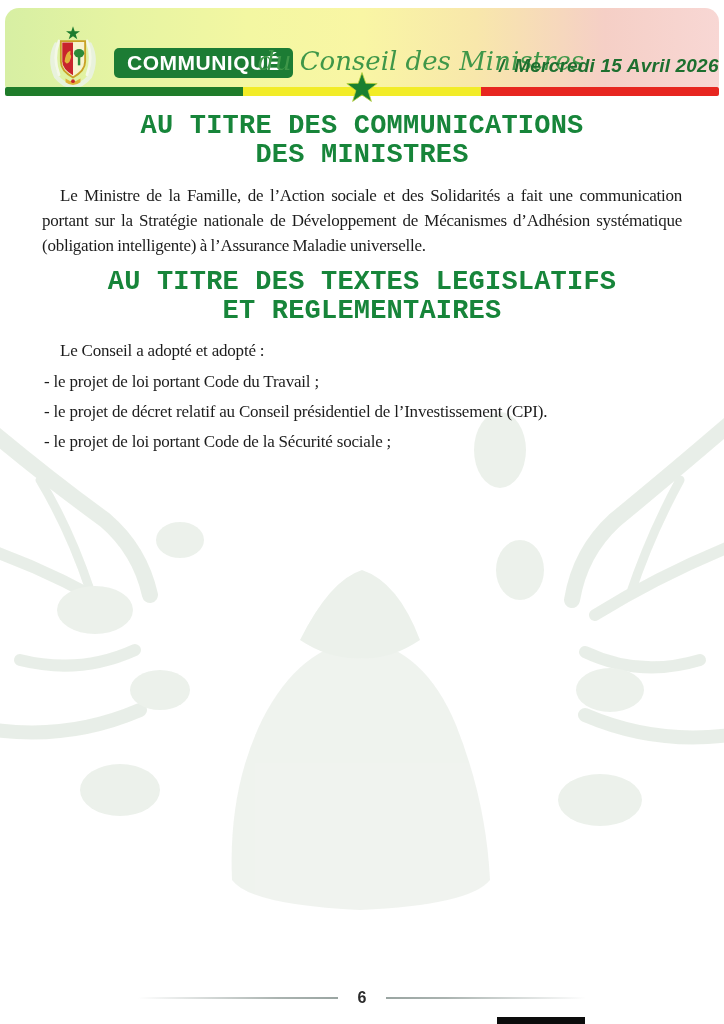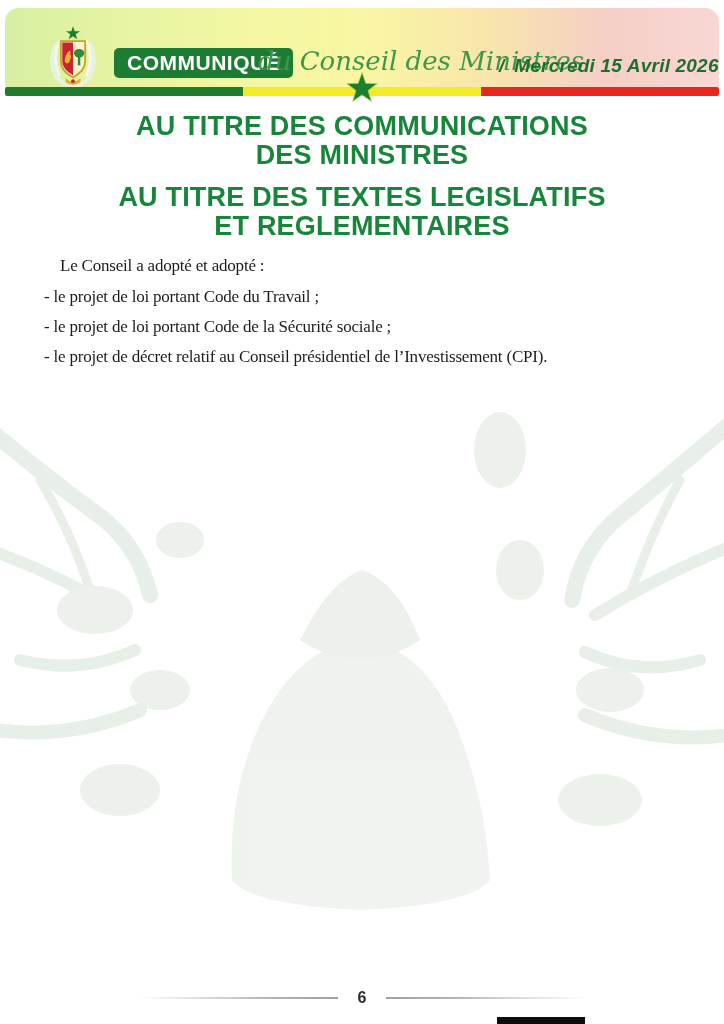--- a/index.html
+++ b/index.html
@@ -47,21 +47,21 @@
   }
   .flag-star { position:absolute; left:343px; top:71px; width:38px; height:33px; }
 
   
   .watermark { position:absolute; left:0; top:360px; width:724px; height:660px; pointer-events:none; }
 
   
   .content { position:absolute; left:42px; top:112px; width:640px; }
   .section-title {
     margin:0; color:#17853a; text-align:center; white-space:pre-line;
-    font-family:Liberation Sans, sans-serif; font-weight:bold;
+    font-family:Liberation Mono, monospace; font-weight:bold;
     font-size:27px; line-height:29px; letter-spacing:0.2px;
   }
   .title-1 { margin-bottom:13px; }
   .title-2 { margin-top:6px; margin-bottom:12px;text-align:center; }
   .body-para {
     margin:0 0 10px 0; color:#1c1c1c;
     font-size:17px; line-height:25px; text-align:justify; text-indent:18px;
     letter-spacing:-0.25px; word-spacing:-0.5px;
   }
   .intro-line {
@@ -166,29 +166,30 @@
 
       <path d="M232 520 Q228 430 262 360 Q300 285 362 280 Q424 288 456 365 Q486 440 490 520 Q470 545 360 550 Q250 545 232 520 Z" fill="#edf1ec"></path>
       <path d="M300 280 Q330 220 362 210 Q398 222 420 280 Q390 300 362 298 Q330 300 300 280 Z" fill="#e9efe8"></path>
     </g>
   </svg>
 
   <main class="content">
     <h1 class="section-title title-1">AU TITRE DES COMMUNICATIONS
 DES MINISTRES</h1>
 
+    <p class="body-para">Le Ministre de la Famille, de l’Action sociale et des Solidarités a fait une communication portant sur la Stratégie nationale de Développement de Mécanismes d’Adhésion systématique (obligation intelligente) à l’Assurance Maladie universelle.</p>
 
     <h1 class="section-title title-2">AU TITRE DES TEXTES LEGISLATIFS
 ET REGLEMENTAIRES</h1>
 
     <p class="intro-line">Le Conseil a adopté et adopté :</p>
 
     <div class="law-item">- le projet de loi portant Code du Travail ;</div>
+    <div class="law-item">- le projet de décret relatif au Conseil présidentiel de l’Investissement (CPI).</div>
     <div class="law-item">- le projet de loi portant Code de la Sécurité sociale ;</div>
-    <div class="law-item">- le projet de décret relatif au Conseil présidentiel de l’Investissement (CPI).</div>
   </main>
 
   <footer class="footer">
     <span class="rule rule-left"></span>
     <span class="page-num">6</span>
     <span class="rule rule-right"></span>
   </footer>
 
   <div class="black-bar"></div>
 </div>

